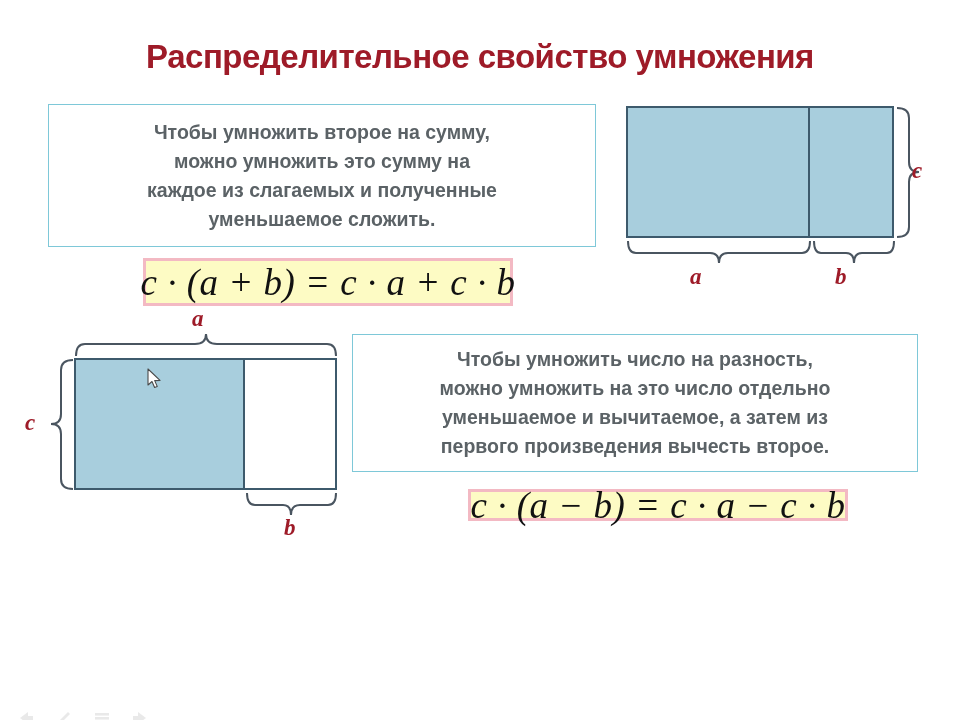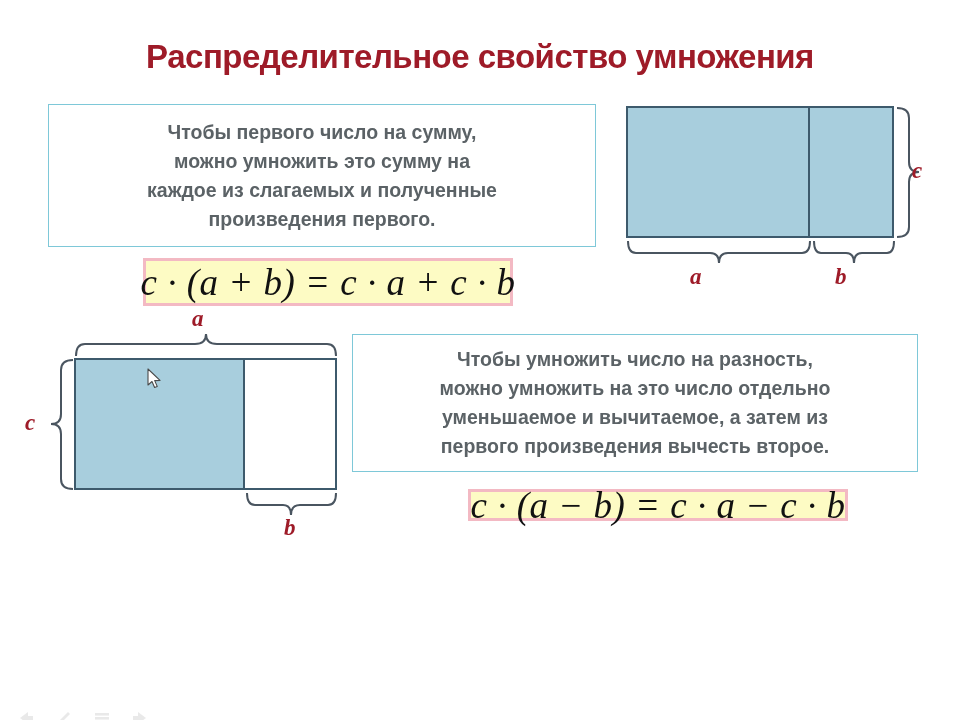--- a/index.html
+++ b/index.html
@@ -208,24 +208,24 @@
 </style>
 </head>
 <body>
 
 <div id="slide">
 
   <div id="slide-title">Распределительное свойство умножения</div>
 
   <div class="textbox" id="textbox-sum">
     <div>
-      <span class="tline">Чтобы первого число на сумму,</span>
+      <span class="tline">Чтобы умножить второе на сумму,</span>
       <span class="tline">можно умножить это сумму на</span>
       <span class="tline">каждое из слагаемых и полученные</span>
-      <span class="tline">произведения первого.</span>
+      <span class="tline">уменьшаемое сложить.</span>
     </div>
   </div>
 
   <div class="formulabox" id="formula-sum">c · (a + b) = c · a + c · b</div>
 
   <div class="textbox" id="textbox-diff">
     <div>
       <span class="tline">Чтобы умножить число на разность,</span>
       <span class="tline">можно умножить на это число отдельно</span>
       <span class="tline">уменьшаемое и вычитаемое, а затем из</span>

